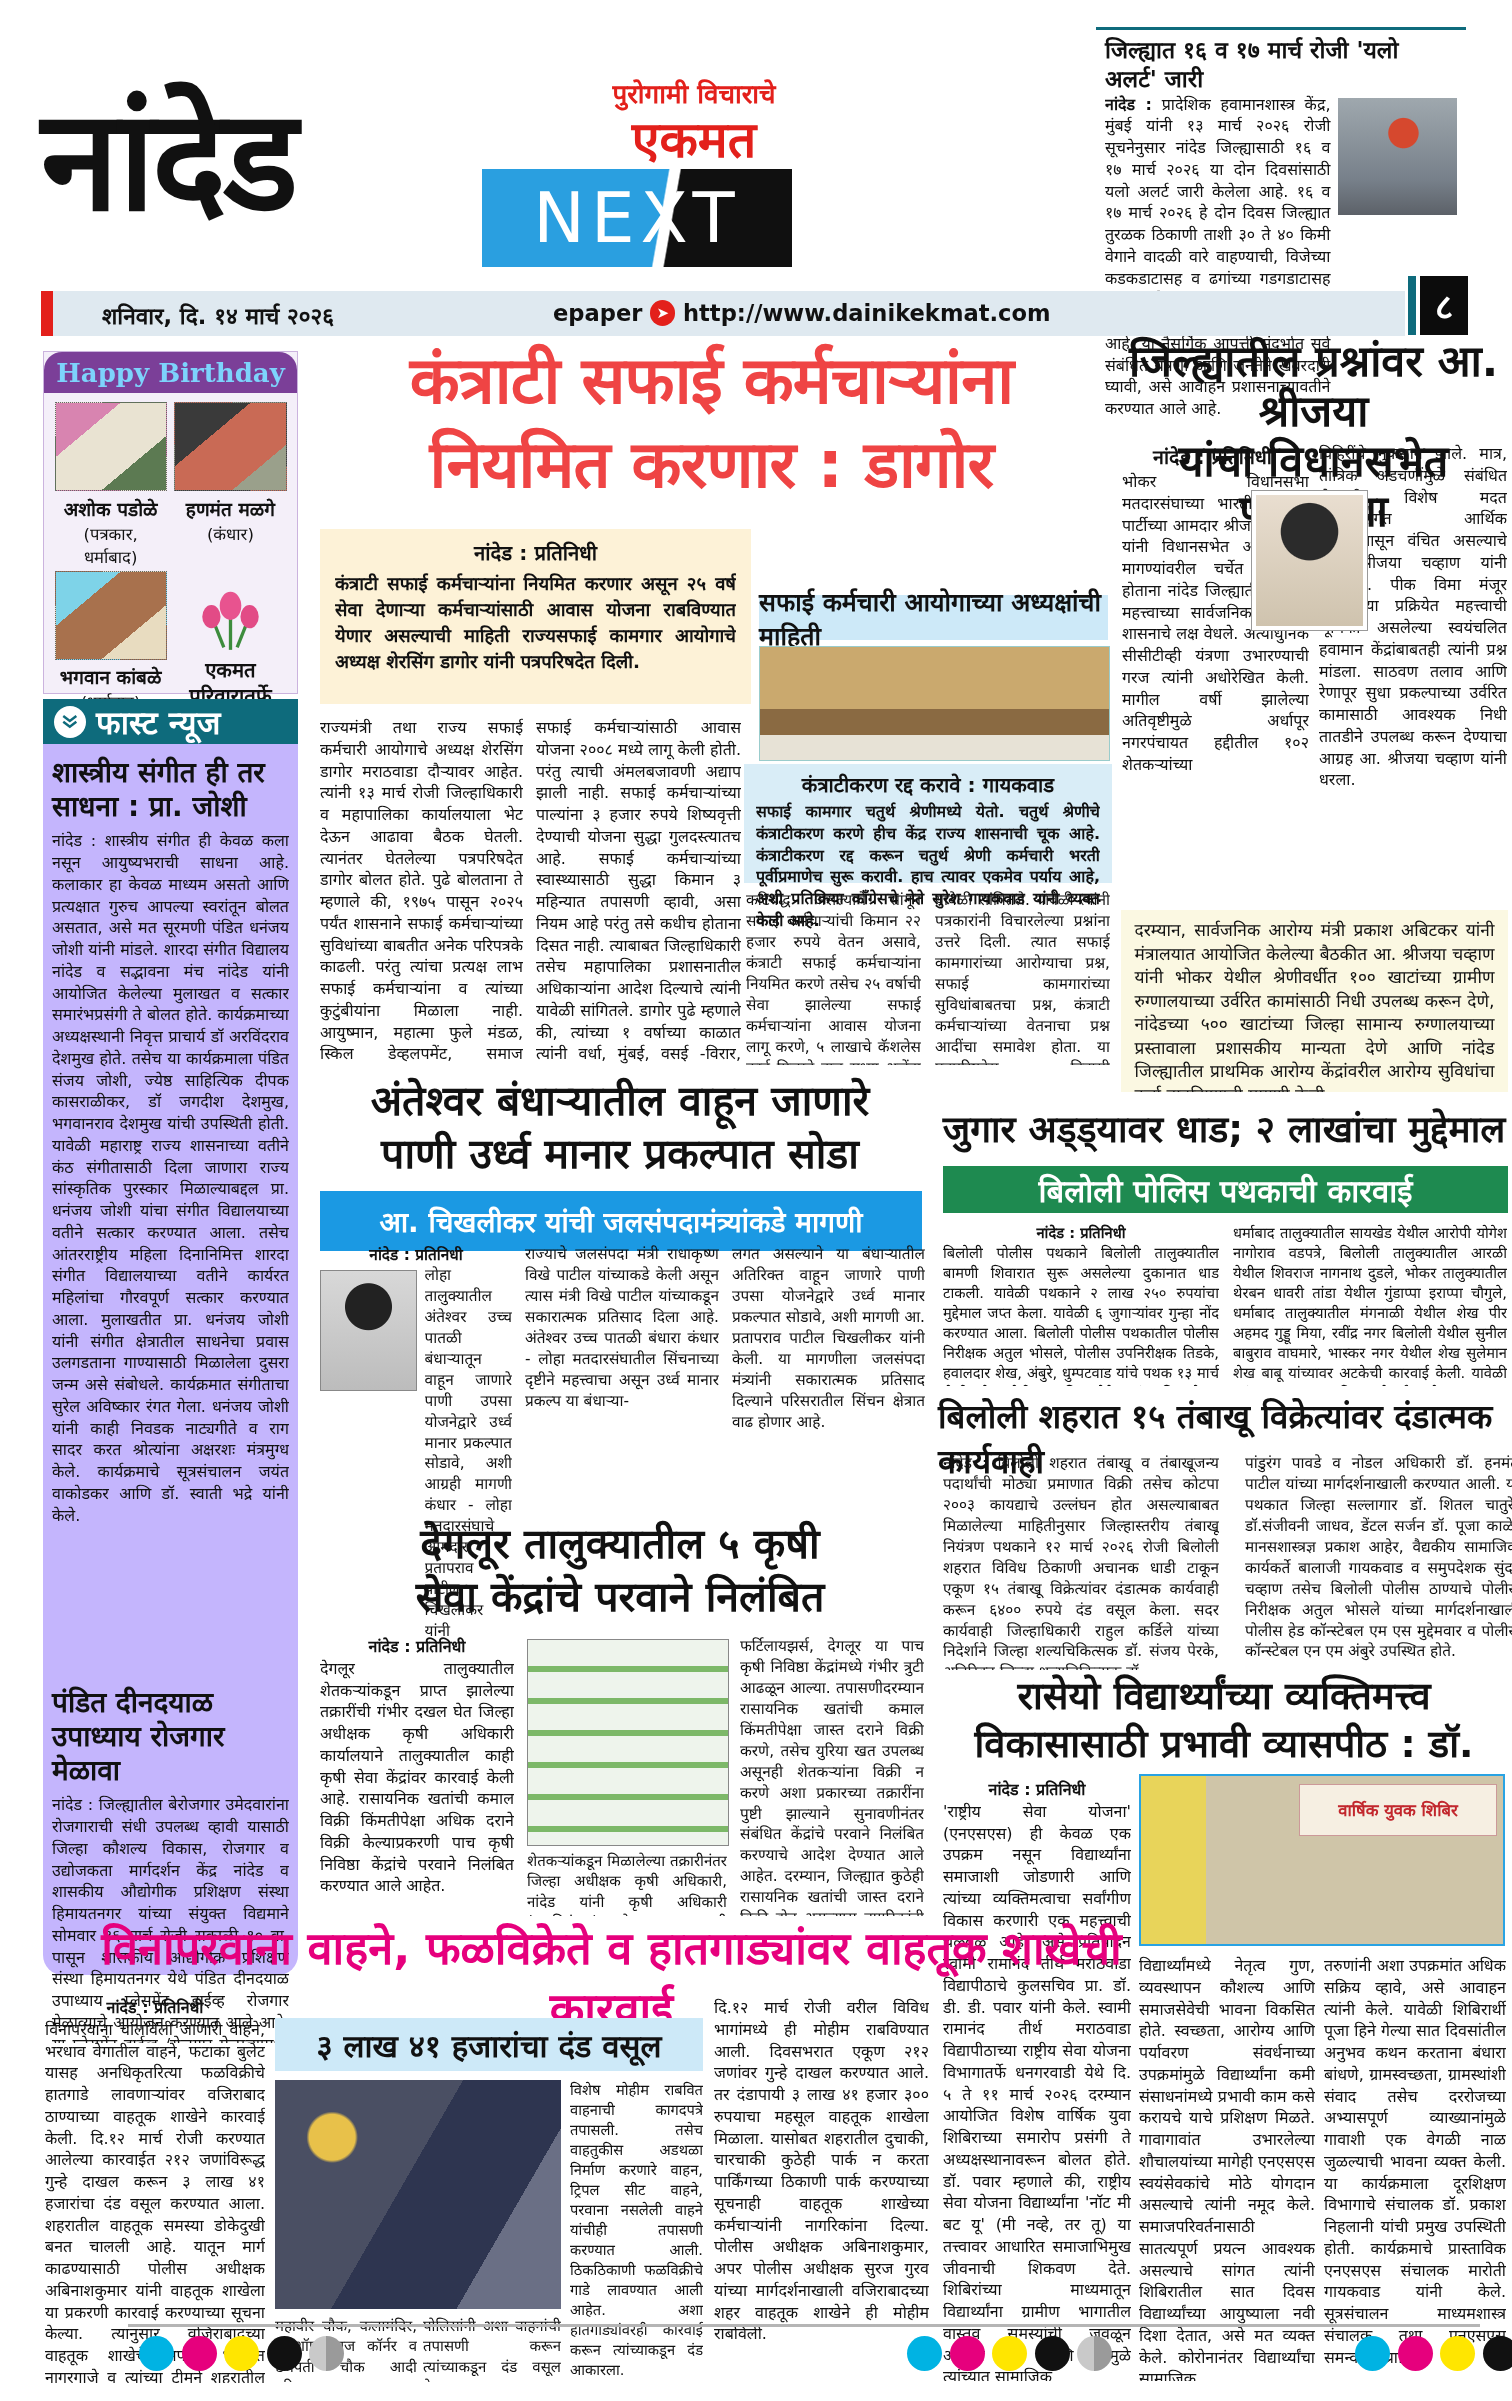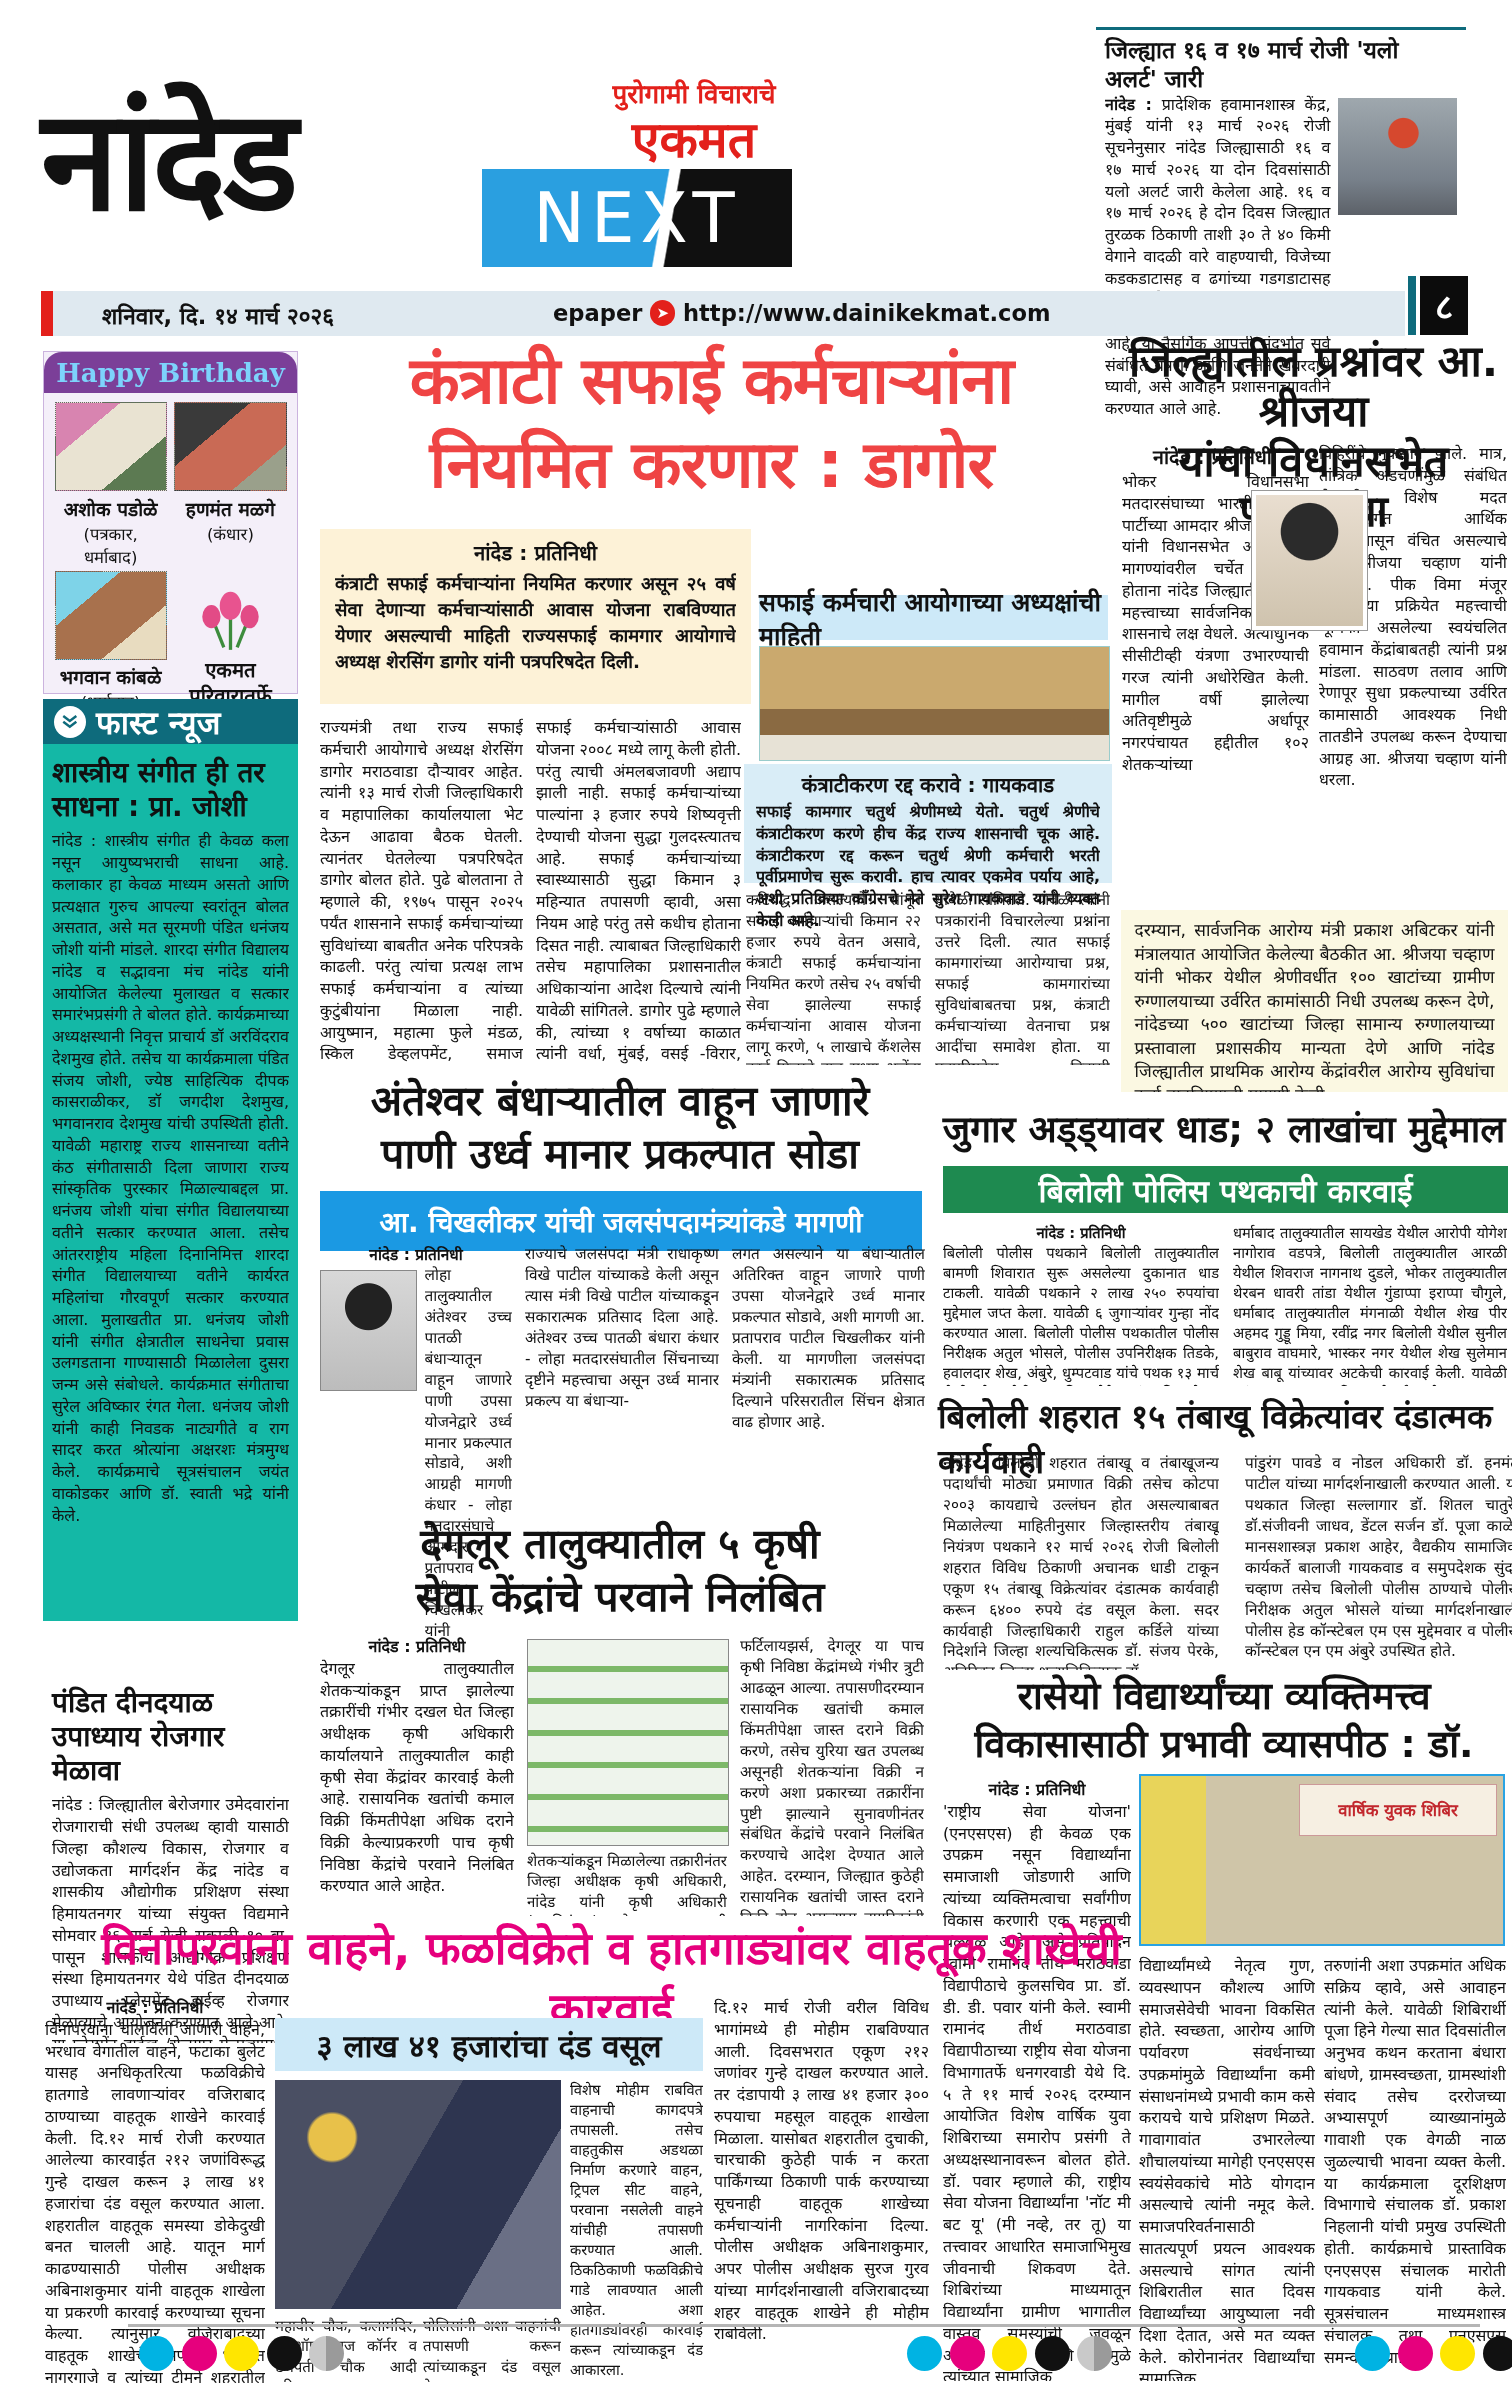--- a/index.html
+++ b/index.html
@@ -35,21 +35,21 @@
   .bgrid{display:grid;grid-template-columns:1fr 1fr;gap:3px 7.5px;padding:9px 10.5px;}
   .bcell{text-align:center;}
   .bphoto{width:100%;height:89px;border:1.5px dotted #666;box-sizing:border-box;}
   .bp1{background:linear-gradient(140deg,#d884b0 0 30%,#e9e3d2 30% 70%,#5c7a52 70%);}
   .bp2{background:linear-gradient(140deg,#3a3a3a 0 35%,#c96a55 35% 75%,#9aa08b 75%);}
   .bp3{background:linear-gradient(140deg,#7ed3e8 0 30%,#a8714d 30% 70%,#e8dcc0 70%);}
   .bname{font-size:19px;font-weight:800;margin-top:4.5px;}
   .bloc{font-size:16.6px;}
   .bgreet{font-size:20.3px;font-weight:800;line-height:1.3;}
   
-  .fast{left:43px;top:699px;width:255px;height:922px;background:#14b8a6;box-sizing:border-box;}
+  .fast{left:43px;top:699px;width:255px;height:1276px;background:#c4b5fd;box-sizing:border-box;border-radius:20px;}
   .fast-h{height:45px;background:#0e6b7c;color:#fff;display:flex;align-items:center;gap:10.5px;padding-left:10.5px;
           font-size:32px;font-weight:900;}
   .fast-ic{width:32px;height:32px;border-radius:50%;background:#fff;display:flex;align-items:center;justify-content:center;}
   .fast-body{padding:7.5px 9px;}
   .fa-title{font-size:28px;font-weight:900;line-height:1.22;margin:4.5px 0 6px;}
   .fa-text{font-size:16px;}
   
   .lead-h{left:310px;top:339px;width:803px;font-size:65px;line-height:84px;font-weight:900;text-align:center;letter-spacing:-0.8px;}
   .cream{left:320px;top:529px;width:431px;height:175px;background:#fdf2d7;padding:9px 15px;box-sizing:border-box;}
   .cream .byline{font-size:20.3px;margin-bottom:4.5px;}

